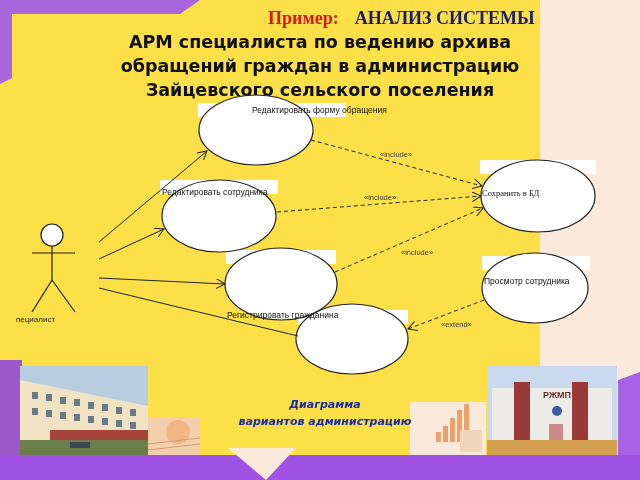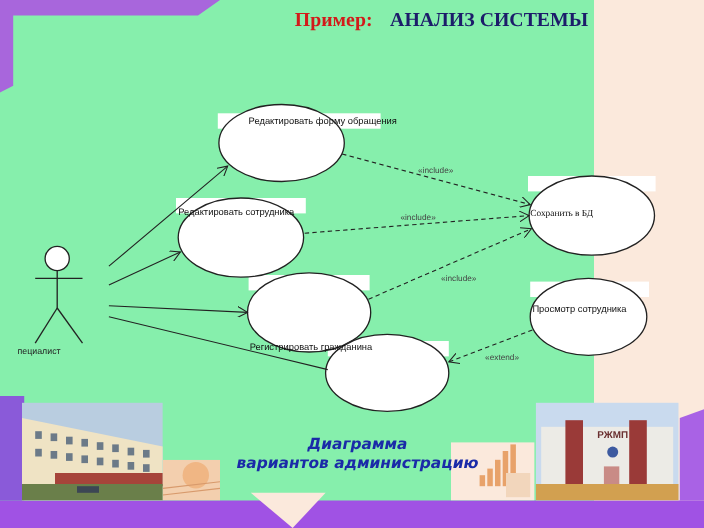--- a/index.html
+++ b/index.html
@@ -1,45 +1,50 @@
 <!DOCTYPE html>
 <html><head>
 <meta charset="utf-8">
 <style>
   html, body { margin:0; padding:0; }
   body { width:640px; height:480px; overflow:hidden; position:relative; background:#fbe9dc; font-family:"Liberation Sans", sans-serif; }
-  .slide { position:absolute; left:0; top:0; width:540px; height:480px; background:#86efac; }
+  .slide { position:absolute; left:0; top:0; width:540px; height:480px; background:#fde047; }
   .header-title { position:absolute; top:8px; left:268px; font-family:"Liberation Serif", serif; font-weight:bold; font-size:18px; white-space:nowrap; }
   .header-title .lead { color:#d21a1a; margin-right:16px; }
   .header-title .main { color:#1c1c6a; }
   .slide-title { position:absolute; top:30px; left:40px; width:560px; text-align:center; font-family:"DejaVu Sans", sans-serif; font-weight:bold; font-size:17.5px; line-height:24px; color:#111; }
   .diagram { position:absolute; left:0; top:0; width:640px; height:480px; }
   .uc-label { position:absolute; font-family:"Liberation Sans", sans-serif; font-size:8.5px; color:#111; white-space:nowrap; }
   .rel-label { position:absolute; font-family:"Liberation Sans", sans-serif; font-size:7.5px; color:#444; white-space:nowrap; }
   .actor-label { position:absolute; left:16px; top:315px; font-size:8px; color:#222; }
   .photo { position:absolute; overflow:hidden; }
-  .caption { position:absolute; left:200px; top:396px; width:250px; text-align:center; font-family:"DejaVu Sans", sans-serif; font-style:italic; font-weight:bold; font-size:14px; line-height:17px; color:#1a2aa8; }
+  .caption { position:absolute; left:200px; top:396px; width:250px; text-align:center; font-family:"DejaVu Sans", sans-serif; font-style:italic; font-weight:bold; font-size:11px; line-height:17px; color:#1a2aa8; }
 </style>
 </head>
 <body>
 
 <div class="slide">
 
   <svg class="diagram" width="640" height="480" viewBox="0 0 640 480">
     <polygon points="0,0 200,0 180,14 12,14 12,78 0,84" fill="#a866dc"></polygon>
     <polygon points="0,455 640,455 640,480 0,480" fill="#a052e4"></polygon>
     <polygon points="0,360 22,360 22,455 0,455" fill="#8b3fe0" opacity="0.85"></polygon>
     <polygon points="618,380 640,372 640,455 618,455" fill="#9a4ae6" opacity="0.85"></polygon>
     <polygon points="228,448 266,480 296,448" fill="#fbe9dc"></polygon>
   </svg>
 
   <div class="header-title">
     <span class="lead">Пример:</span><span class="main">АНАЛИЗ СИСТЕМЫ</span>
   </div>
 
+  <div class="slide-title">
+    <div>АРМ специалиста по ведению архива</div>
+    <div>обращений граждан в администрацию</div>
+    <div>Зайцевского сельского поселения</div>
+  </div>
 
   <svg class="diagram" width="640" height="480" viewBox="0 0 640 480">
     <defs>
       <marker id="openArrow" markerWidth="10" markerHeight="10" refX="9" refY="5" orient="auto" markerUnits="userSpaceOnUse">
         <path d="M0,0 L9,5 L0,10" fill="none" stroke="#222" stroke-width="1"></path>
       </marker>
     </defs>
 
     <rect x="198" y="103" width="148" height="14" fill="#fff"></rect>
     <rect x="160" y="180" width="118" height="14" fill="#fff"></rect>
@@ -67,21 +72,21 @@
     <line x1="99" y1="259" x2="164" y2="229" stroke="#222" stroke-width="1" marker-end="url(#openArrow)"></line>
     <line x1="99" y1="278" x2="225" y2="284" stroke="#222" stroke-width="1" marker-end="url(#openArrow)"></line>
     <line x1="99" y1="288" x2="298" y2="336" stroke="#222" stroke-width="1"></line>
 
     <line x1="311" y1="140" x2="482" y2="186" stroke="#222" stroke-width="1" stroke-dasharray="4,3" marker-end="url(#openArrow)"></line>
     <line x1="277" y1="212" x2="481" y2="196" stroke="#222" stroke-width="1" stroke-dasharray="4,3" marker-end="url(#openArrow)"></line>
     <line x1="335" y1="272" x2="483" y2="208" stroke="#222" stroke-width="1" stroke-dasharray="4,3" marker-end="url(#openArrow)"></line>
     <line x1="484" y1="300" x2="408" y2="329" stroke="#222" stroke-width="1" stroke-dasharray="4,3" marker-end="url(#openArrow)"></line>
   </svg>
 
-  <div class="uc-label" style="left:186px;top:105px;padding-left:40px;">Редактировать форму обращения</div>
+  <div class="uc-label" style="left:212px;top:105px;padding-left:40px;">Редактировать форму обращения</div>
   <div class="uc-label" style="left:162px;top:187px;">Редактировать сотрудника</div>
   <div class="uc-label" style="left:482px;top:188px;font-family:Liberation Serif, serif;">Сохранить в БД</div>
   <div class="uc-label" style="left:227px;top:271px;margin-top:39px;">Регистрировать гражданина</div>
   <div class="uc-label" style="left:484px;top:276px;">Просмотр сотрудника</div>
 
   <div class="rel-label" style="left:380px;top:150px;">«include»</div>
   <div class="rel-label" style="left:364px;top:193px;">«include»</div>
   <div class="rel-label" style="left:401px;top:248px;">«include»</div>
   <div class="rel-label" style="left:441px;top:320px;">«extend»</div>
 

